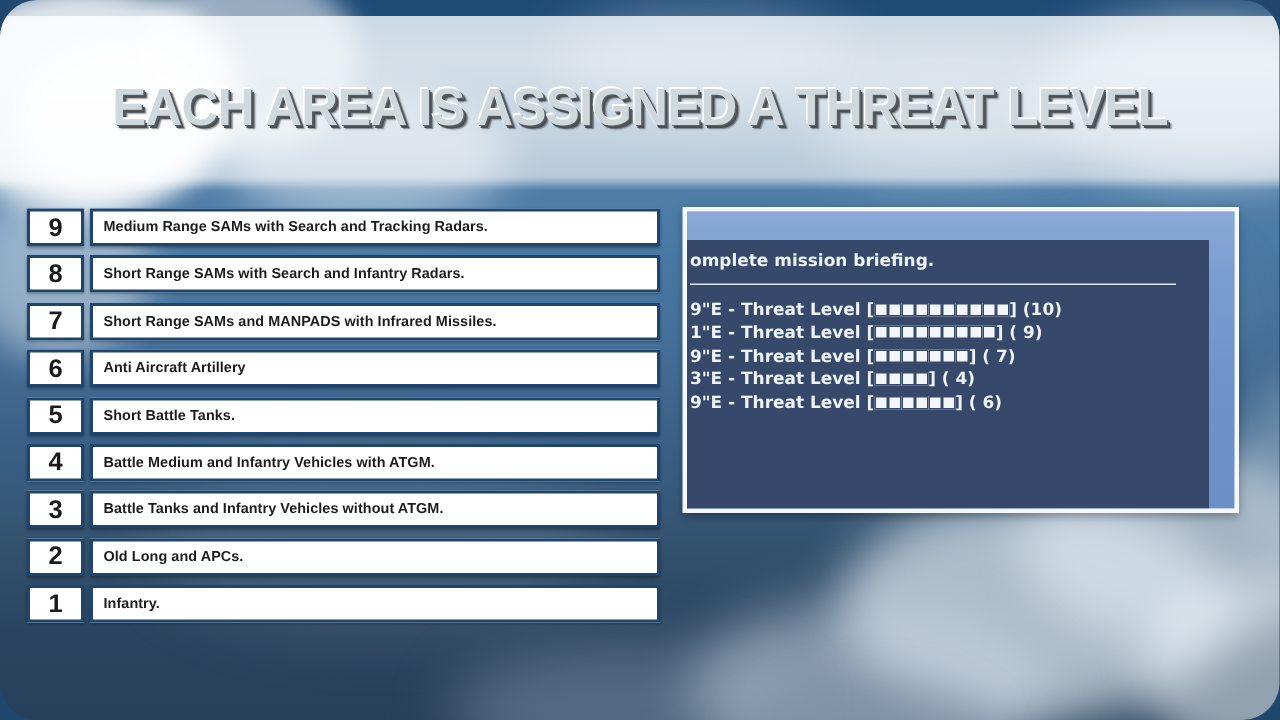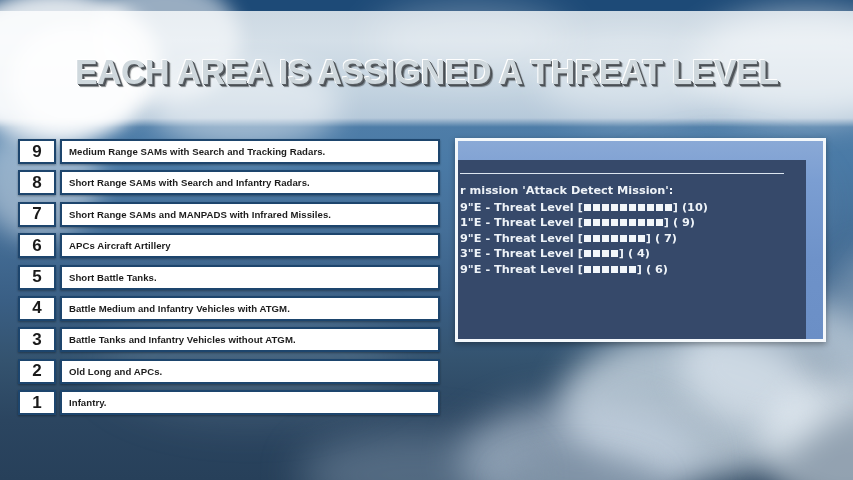--- a/index.html
+++ b/index.html
@@ -4,21 +4,21 @@
 <style>
   * { margin:0; padding:0; box-sizing:border-box; }
   html,body { width:853px; height:480px; overflow:hidden; }
   body {
     font-family:"Liberation Sans", sans-serif;
     background:#20476e;
     position:relative;
   }
 
   
-  #slide { position:absolute; inset:0; overflow:hidden; }
+  #slide { position:absolute; inset:0; overflow:hidden;border-radius:25px; }
 
   .sky-base {
     position:absolute; inset:0;
     background:
       linear-gradient(to bottom,
         #1d4a77 0px, #1d4a77 11px,
         #cdd9e3 11px, #d4dfe8 40px,
         #c3d3e0 90px, #b6c9da 118px,
         #4e7da8 127px,
         #4a7aa6 160px,
@@ -166,21 +166,21 @@
       <div class="trow">
         <div class="num-box">8</div>
         <div class="desc-box">Short Range SAMs with Search and Infantry Radars.</div>
       </div>
       <div class="trow">
         <div class="num-box">7</div>
         <div class="desc-box">Short Range SAMs  and MANPADS  with Infrared Missiles.</div>
       </div>
       <div class="trow">
         <div class="num-box">6</div>
-        <div class="desc-box">APCs Aircraft Artillery</div>
+        <div class="desc-box">Anti Aircraft Artillery</div>
       </div>
       <div class="trow">
         <div class="num-box">5</div>
         <div class="desc-box">Short Battle Tanks.</div>
       </div>
       <div class="trow">
         <div class="num-box">4</div>
         <div class="desc-box">Battle Medium and Infantry Vehicles with ATGM.</div>
       </div>
       <div class="trow">
@@ -192,22 +192,22 @@
         <div class="desc-box">Old Long and APCs.</div>
       </div>
       <div class="trow">
         <div class="num-box">1</div>
         <div class="desc-box">Infantry.</div>
       </div>
     </div>
 
   <div id="console-panel">
     <div id="console-inner">
+      <div class="cline">omplete mission briefing.</div>
       <div id="console-divider"></div>
-      <div class="cline">r mission 'Attack Detect Mission':</div>
       <div id="threat-lines">
           <div class="cline"><span>9"E - Threat Level [</span><span><span class="blk"></span><span class="blk"></span><span class="blk"></span><span class="blk"></span><span class="blk"></span><span class="blk"></span><span class="blk"></span><span class="blk"></span><span class="blk"></span><span class="blk"></span></span><span>] (10)</span></div>
           <div class="cline"><span>1"E - Threat Level [</span><span><span class="blk"></span><span class="blk"></span><span class="blk"></span><span class="blk"></span><span class="blk"></span><span class="blk"></span><span class="blk"></span><span class="blk"></span><span class="blk"></span></span><span>] ( 9)</span></div>
           <div class="cline"><span>9"E - Threat Level [</span><span><span class="blk"></span><span class="blk"></span><span class="blk"></span><span class="blk"></span><span class="blk"></span><span class="blk"></span><span class="blk"></span></span><span>] ( 7)</span></div>
           <div class="cline"><span>3"E - Threat Level [</span><span><span class="blk"></span><span class="blk"></span><span class="blk"></span><span class="blk"></span></span><span>] ( 4)</span></div>
           <div class="cline"><span>9"E - Threat Level [</span><span><span class="blk"></span><span class="blk"></span><span class="blk"></span><span class="blk"></span><span class="blk"></span><span class="blk"></span></span><span>] ( 6)</span></div>
         </div>
     </div>
   </div>
 

